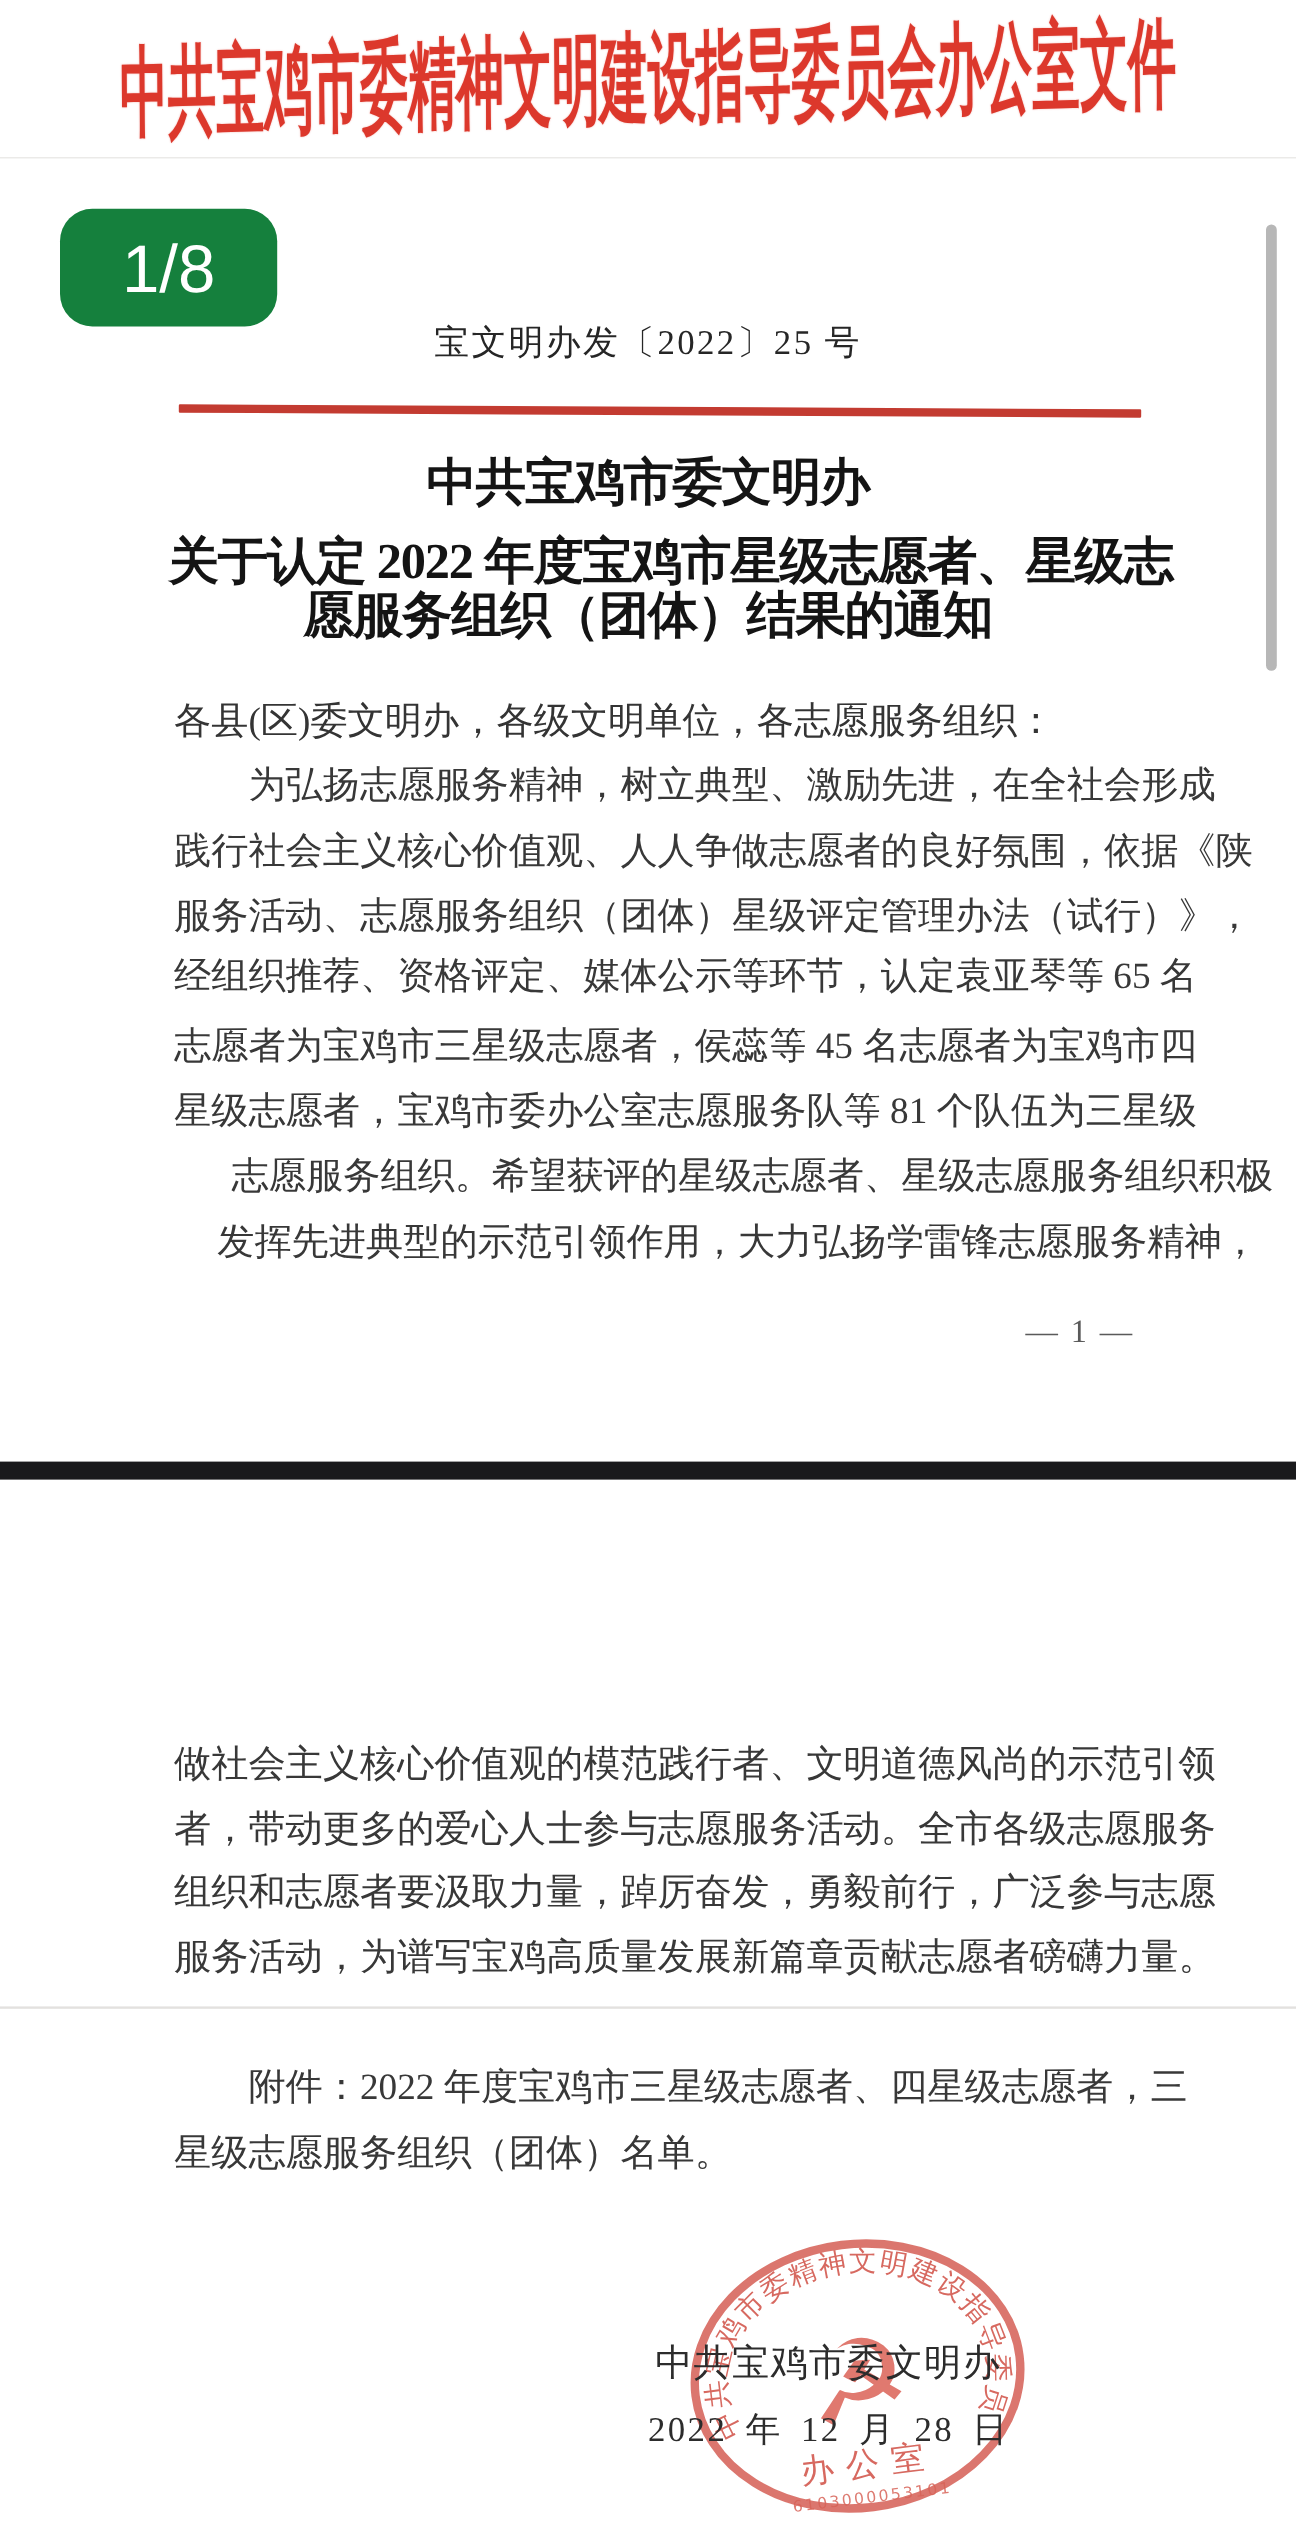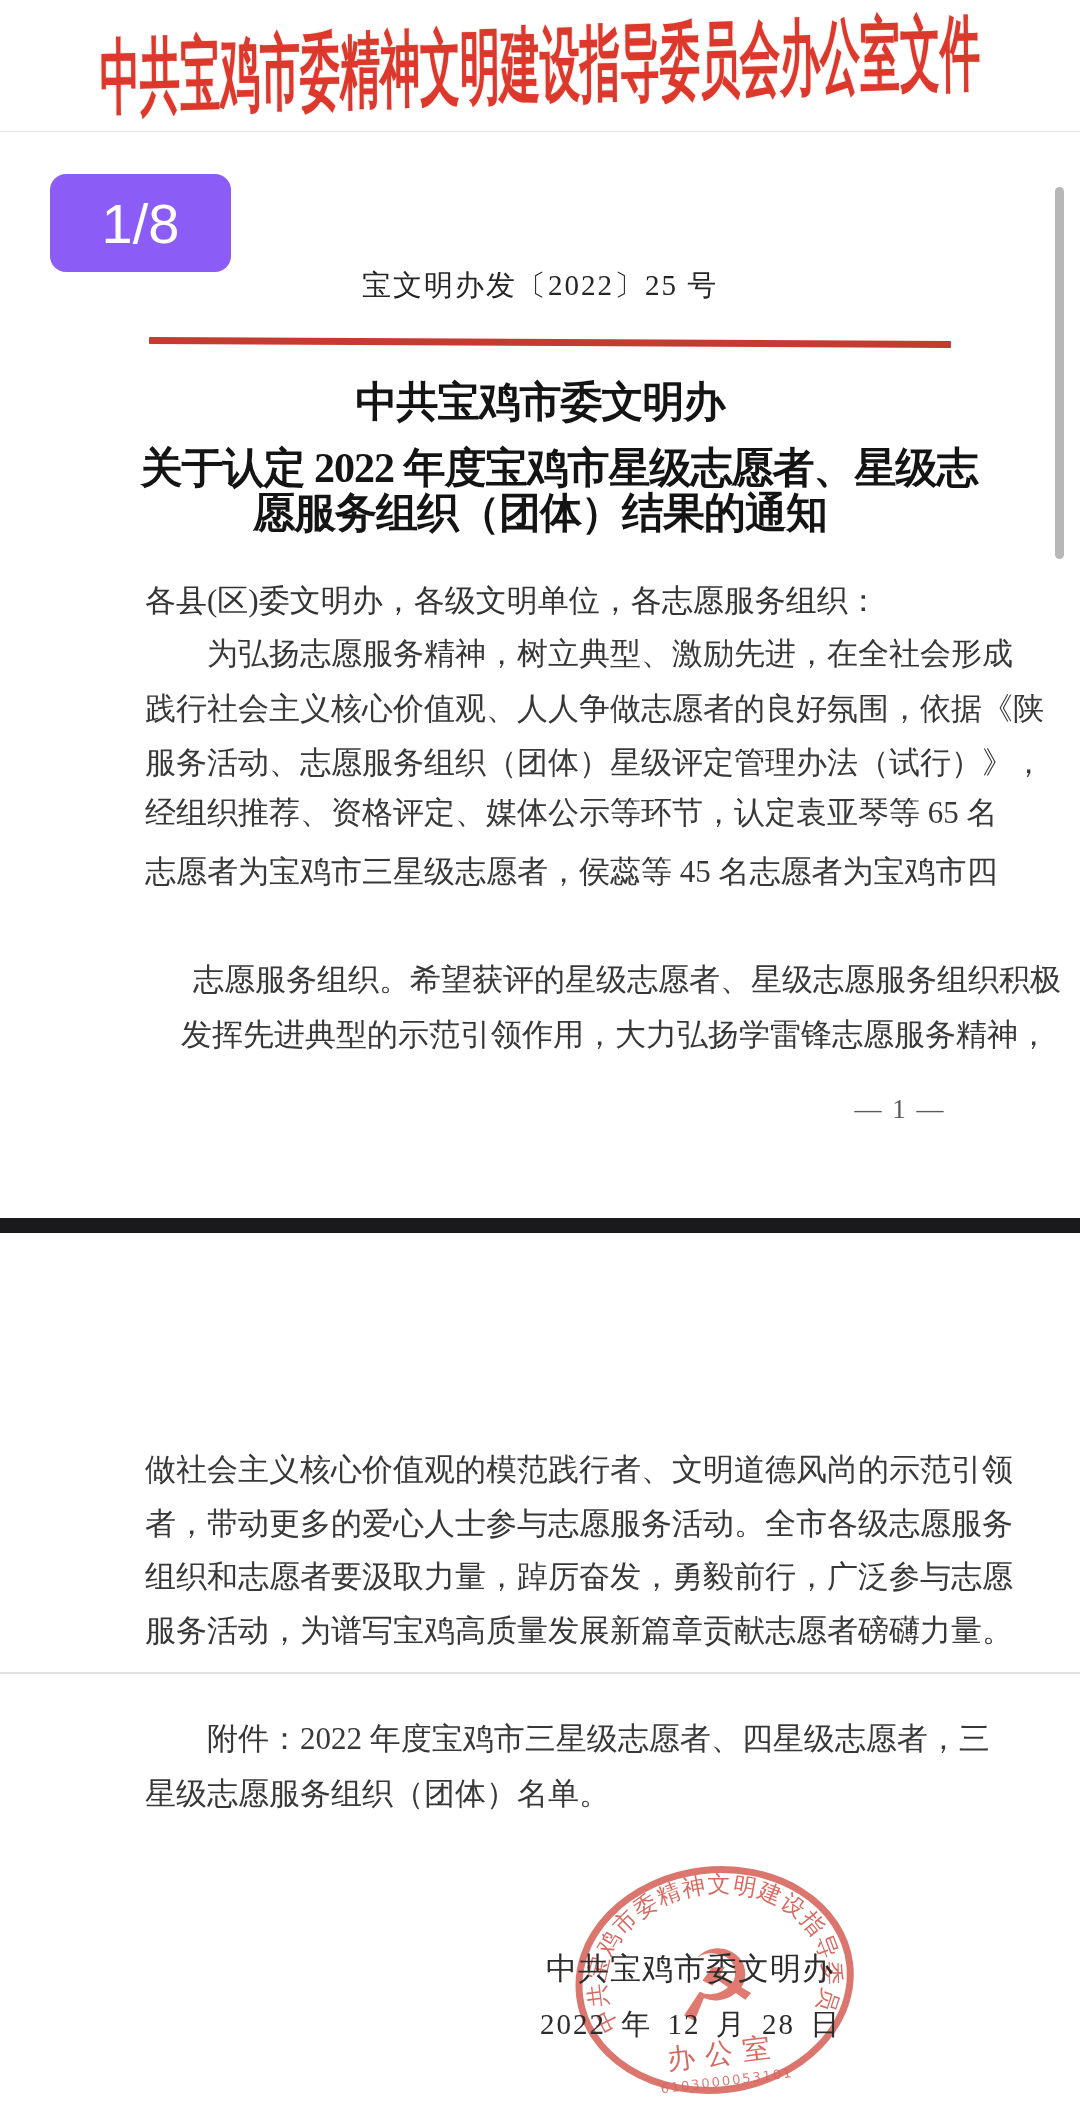--- a/index.html
+++ b/index.html
@@ -18,21 +18,21 @@
     display:inline-block;
     font-size:40px;font-weight:bold;color:#dc382c;
     letter-spacing:0px;white-space:nowrap;
     transform:scaleY(2.05) rotate(-0.8deg);
     text-shadow:0 0 1px rgba(220,56,44,.45);
   }
   .header-hairline{position:absolute;top:131px;left:0;width:1080px;height:1px;background:#e7e5e3;}
   
   .page-badge{
     position:absolute;left:50px;top:174px;width:181px;height:98px;
-    background:#8b5cf6;border-radius:16px;
+    background:#15803d;border-radius:27px;
     display:flex;align-items:center;justify-content:center;
     font-family:"Liberation Sans","DejaVu Sans",sans-serif;
     font-size:56px;color:#ffffff;
   }
   .scroll-thumb{
     position:absolute;left:1055px;top:187px;width:9px;height:372px;
     background:#b7b7b7;border-radius:5px;
   }
   
   .doc-number{
@@ -107,20 +107,21 @@
   <div class="doc-title t2">关于认定 2022 年度宝鸡市星级志愿者、星级志</div>
   <div class="doc-title t3">愿服务组织（团体）结果的通知</div>
 
   <div class="salutation">各县(区)委文明办，各级文明单位，各志愿服务组织：</div>
 
   <div class="body-line b1">　　为弘扬志愿服务精神，树立典型、激励先进，在全社会形成</div>
   <div class="body-line b2">践行社会主义核心价值观、人人争做志愿者的良好氛围，依据《陕</div>
   <div class="body-line b3">服务活动、志愿服务组织（团体）星级评定管理办法（试行）》，</div>
   <div class="body-line b4">经组织推荐、资格评定、媒体公示等环节，认定袁亚琴等 65 名</div>
   <div class="body-line b5">志愿者为宝鸡市三星级志愿者，侯蕊等 45 名志愿者为宝鸡市四</div>
+  <div class="body-line b6">星级志愿者，宝鸡市委办公室志愿服务队等 81 个队伍为三星级</div>
   <div class="body-line b7">志愿服务组织。希望获评的星级志愿者、星级志愿服务组织积极</div>
   <div class="body-line b8">发挥先进典型的示范引领作用，大力弘扬学雷锋志愿服务精神，</div>
 
   <div class="page-number">— 1 —</div>
 
   <div class="page-gap"></div>
 
   <div class="body-line c1">做社会主义核心价值观的模范践行者、文明道德风尚的示范引领</div>
   <div class="body-line c2">者，带动更多的爱心人士参与志愿服务活动。全市各级志愿服务</div>
   <div class="body-line c3">组织和志愿者要汲取力量，踔厉奋发，勇毅前行，广泛参与志愿</div>

